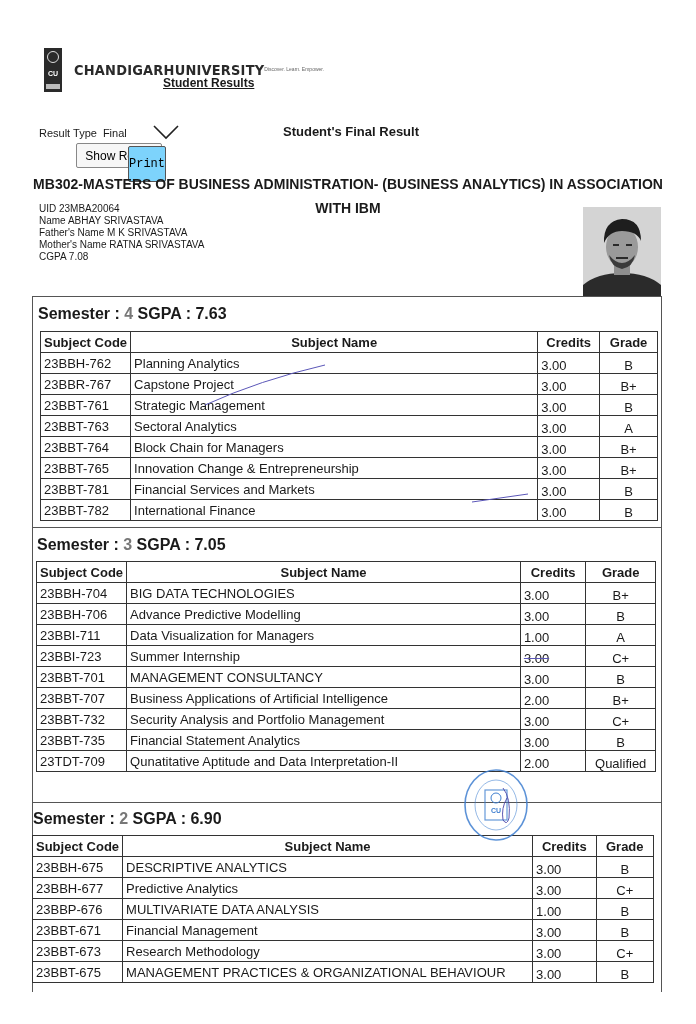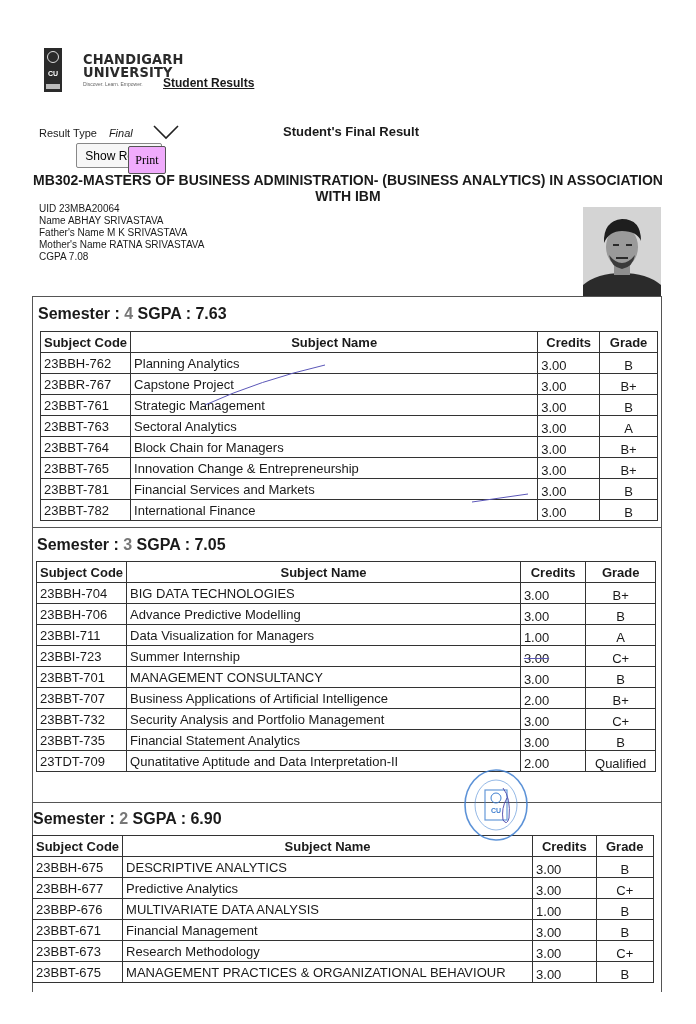--- a/index.html
+++ b/index.html
@@ -4,33 +4,33 @@
 <style>
   * { box-sizing: border-box; margin: 0; padding: 0; }
   html, body { width: 696px; height: 1024px; background: #ffffff; overflow: hidden; }
   body { font-family: "Liberation Sans", "DejaVu Sans", sans-serif; color: #1a1a1a; position: relative; }
 
   .header { position: absolute; left: 44px; top: 44px; height: 52px; display: flex; align-items: center; }
   .logo-box { width: 18px; height: 44px; background: #2a2a2a; display: flex; flex-direction: column; align-items: center; justify-content: space-between; padding: 3px 1px; }
   .logo-emblem { width: 12px; height: 12px; border: 1px solid #ddd; border-radius: 50%; }
   .logo-cu { color: #fff; font-size: 7px; font-weight: bold; line-height: 1; }
   .logo-strip { width: 14px; height: 5px; background: #bbb; }
-  .logo-text { margin-left: 21px; display: flex; flex-direction: column; }
+  .logo-text { margin-left: 12px; display: flex; flex-direction: row; }
   .logo-line1, .logo-line2 { font-family: "DejaVu Sans", sans-serif; font-weight: bold; font-size: 13px; line-height: 13px; color: #2a2a2a; letter-spacing: 0.2px; transform: scaleY(1.1); }
   .logo-tag { font-size: 5px; color: #666; margin-top: 2px; }
   .app-title { position: absolute; left: 163px; top: 76px; font-size: 12px; font-weight: bold; text-decoration: underline; }
 
   .final-title { position: absolute; left: 283px; top: 112px; font-size: 13px; font-weight: bold; margin-top: 12px; }
   .result-type { position: absolute; left: 39px; top: 127px; font-size: 11px; }
-  .result-type .val { margin-left: 12px; font-style: italic; }
+  .result-type .val { margin-left: 6px; }
   .chevron { position: absolute; left: 152px; top: 124px; width: 28px; height: 16px; }
   .btn-show { position: absolute; left: 38px; top: 143px; width: 86px; height: 25px; border: 1px solid #888; border-radius: 2px; background: #f7f7f7; font-size: 12px; font-family: "Liberation Sans", sans-serif; margin-left: 38px; }
-  .btn-print { position: absolute; left: 128px; top: 146px; width: 38px; height: 28px; border: 1px solid #555; border-radius: 2px; background: #f0abfc; font-size: 12px; font-family: Liberation Serif, serif; }
-
-  .program { position: absolute; left: 30px; top: 172px; width: 636px; text-align: center; font-size: 14px; font-weight: bold; line-height: 16px; }
+  .btn-print { position: absolute; left: 128px; top: 146px; width: 38px; height: 36px; border: 1px solid #555; border-radius: 2px; background: #7dd3fc; font-size: 12px; font-family: Liberation Mono, monospace; }
+
+  .program { position: absolute; left: 30px; top: 172px; width: 636px; text-align: center; font-size: 14px; font-weight: bold; line-height: 24px; }
 
   .info { position: absolute; left: 39px; top: 203px; font-size: 10px; line-height: 12px; }
   .photo { position: absolute; left: 583px; top: 207px; width: 78px; height: 90px; background: linear-gradient(180deg, #d8d8d8 0%, #cfcfcf 100%); overflow: hidden; }
   .photo svg { width: 100%; height: 100%; }
 
   .frame { position: absolute; left: 32px; top: 296px; width: 630px; height: 696px; border-left: 1.5px solid #555; border-right: 1.5px solid #555; border-top: 1.5px solid #555; }
 
   .sem-title { position: absolute; font-size: 16px; font-weight: bold; }
   .sem-title .num { color: #777; }
 

